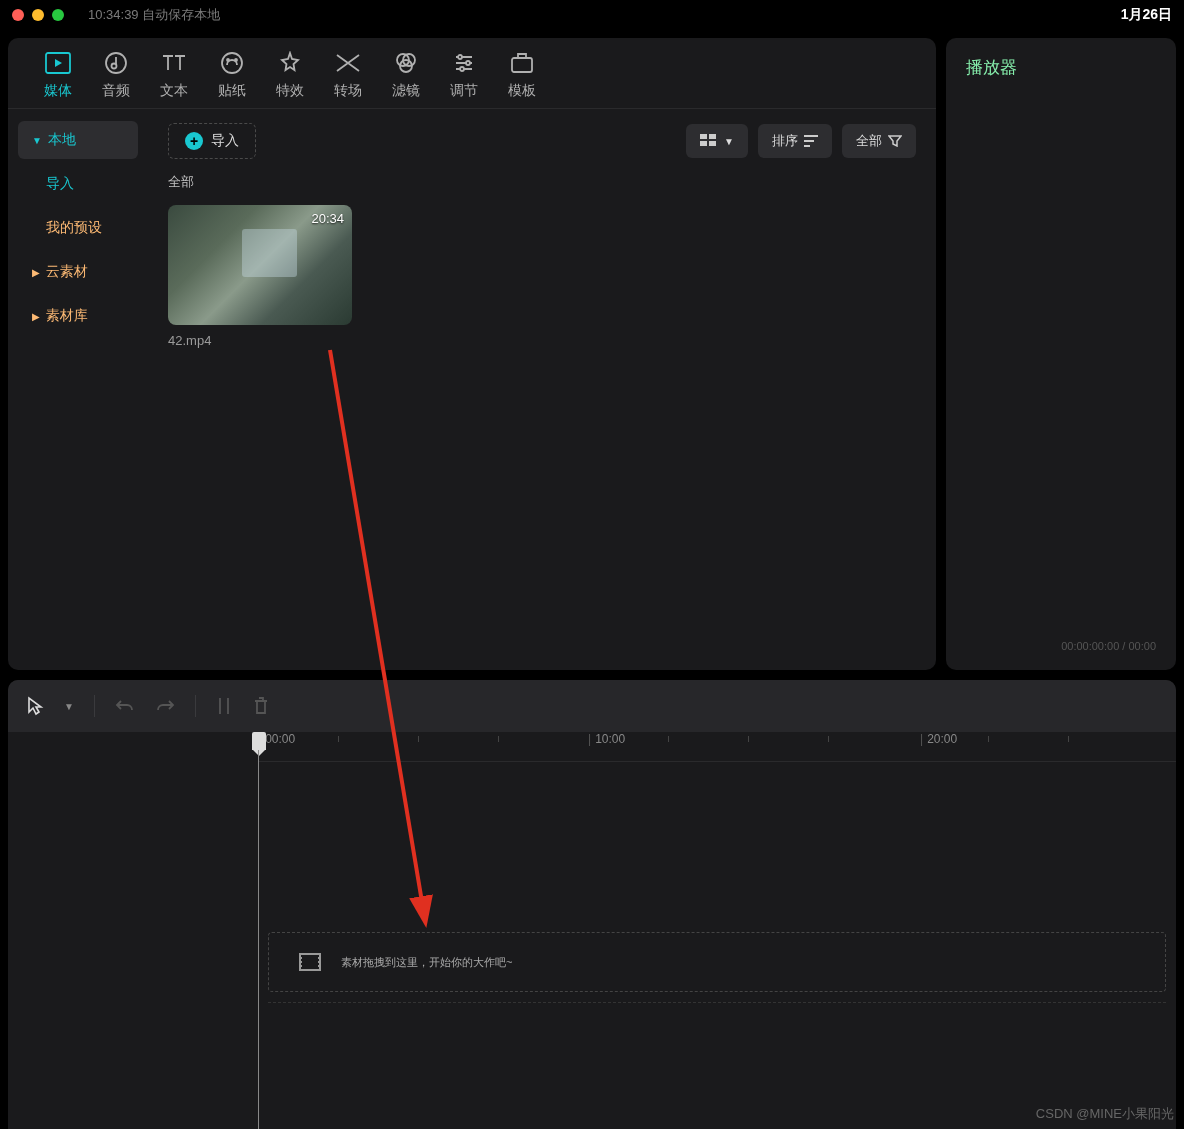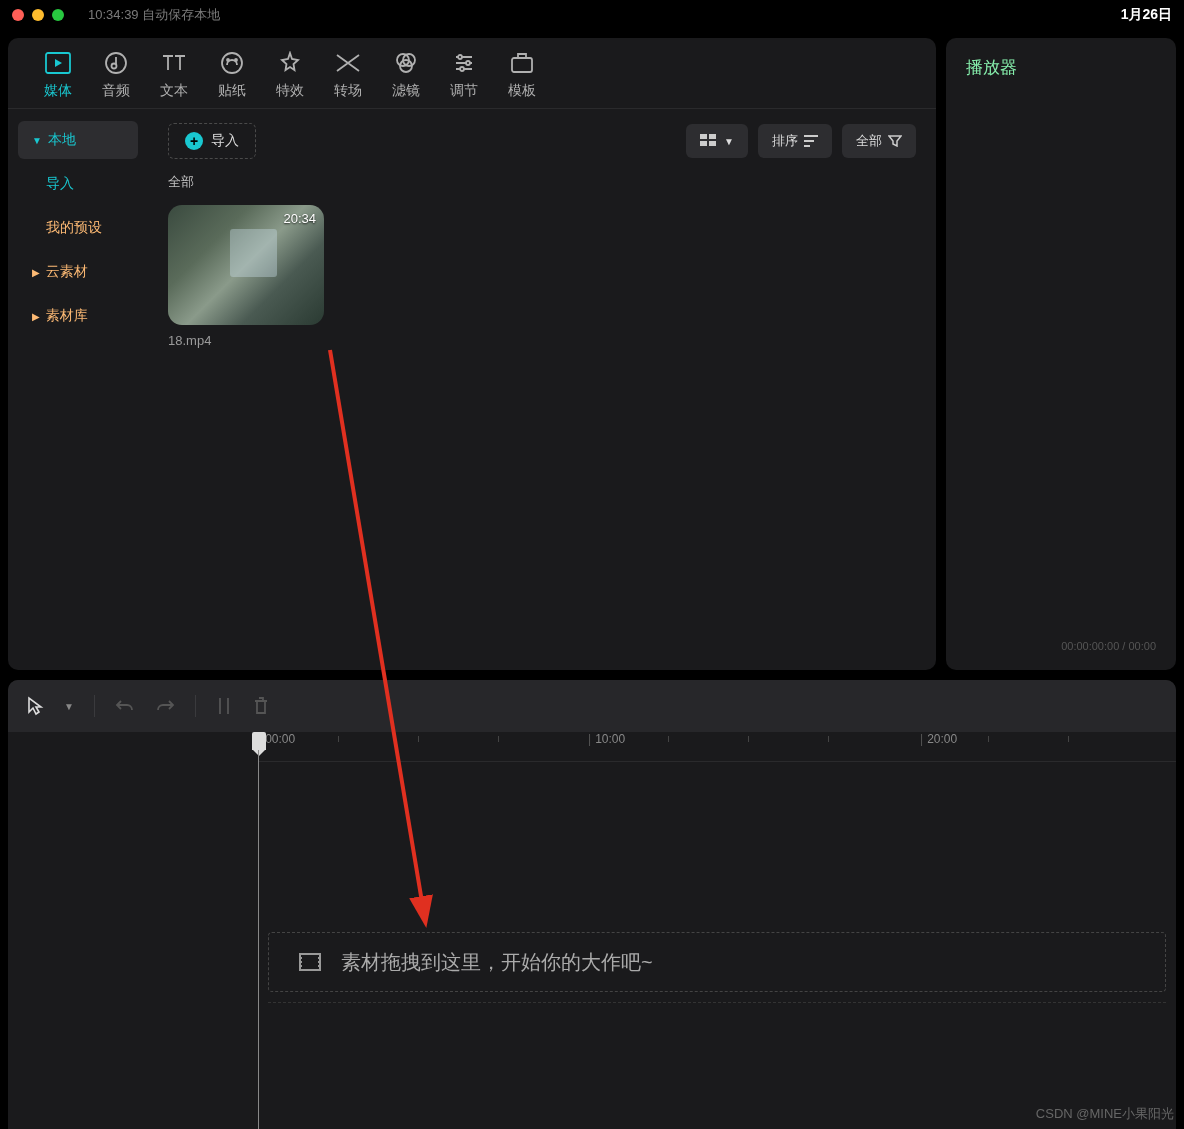--- a/index.html
+++ b/index.html
@@ -39,21 +39,21 @@
 .main-area { flex: 1; padding: 14px 20px; display: flex; flex-direction: column; }
 .toolbar-row { display: flex; justify-content: space-between; align-items: center; margin-bottom: 14px; }
 .import-btn { display: flex; align-items: center; gap: 8px; border: 1px dashed #4a4a4a; padding: 8px 16px; border-radius: 6px; cursor: pointer; font-size: 14px; color: #ddd; }
 .plus-circle { width: 18px; height: 18px; border-radius: 50%; background: #19c8d1; color: #000; display: flex; align-items: center; justify-content: center; font-size: 14px; font-weight: bold; }
 .toolbar-right { display: flex; gap: 10px; }
 .tool-btn { background: #2d2d30; padding: 8px 14px; border-radius: 6px; font-size: 13px; color: #ddd; cursor: pointer; display: flex; align-items: center; gap: 6px; }
 
 .section-label { font-size: 13px; color: #c0c0c0; margin-bottom: 14px; }
 .media-grid { display: flex; gap: 14px; flex-wrap: wrap; }
 .media-item { width: 184px; }
-.media-thumb { width: 156px; height: 120px; border-radius: 14px; background: linear-gradient(135deg, #3a4a3f 0%, #5a6b5a 30%, #8a9a8a 50%, #4a5a52 70%, #2a3a32 100%); position: relative; overflow: hidden; }
+.media-thumb { width: 184px; height: 120px; border-radius: 8px; background: linear-gradient(135deg, #3a4a3f 0%, #5a6b5a 30%, #8a9a8a 50%, #4a5a52 70%, #2a3a32 100%); position: relative; overflow: hidden; }
 .media-thumb::before { content:""; position:absolute; left:40%; top:20%; width:30%; height:40%; background: rgba(200,220,230,0.4); border-radius:3px; }
 .media-duration { position: absolute; top: 6px; right: 8px; color: #fff; font-size: 13px; font-weight: 500; text-shadow: 0 1px 2px rgba(0,0,0,0.8); }
 .media-name { font-size: 13px; color: #9a9a9a; margin-top: 8px; }
 
 .player-title { font-size: 17px; color: #86efac; font-weight: 500; }
 .player-time { margin-top: auto; font-size: 11px; color: #555; align-self: flex-end; }
 
 
 .timeline-panel { margin: 10px 8px 0 8px; background: #1a1a1c; border-radius: 10px 10px 0 0; height: 450px; display: flex; flex-direction: column; }
 .timeline-toolbar { height: 52px; background: #27272a; border-radius: 10px 10px 0 0; display: flex; align-items: center; padding: 0 18px; gap: 20px; }
@@ -64,21 +64,21 @@
 .timeline-ruler { height: 30px; position: relative; margin-left: 250px; border-bottom: 1px solid #2a2a2c; }
 .ruler-tick { position: absolute; top: 0; font-size: 12px; color: #888; }
 .ruler-tick::before { content: "|"; margin-right: 4px; color: #555; }
 .ruler-minor { position: absolute; top: 4px; width: 1px; height: 6px; background: #444; }
 .playhead { position: absolute; left: 250px; top: 0; bottom: 0; width: 2px; z-index: 5; }
 .playhead-handle { width: 14px; height: 18px; background: #ddd; border-radius: 2px 2px 0 0; position: absolute; left: -6px; top: 0; }
 .playhead-handle::after { content:""; position:absolute; bottom:-6px; left:1px; border-left:6px solid transparent; border-right:6px solid transparent; border-top:6px solid #ddd; }
 .playhead-line { position: absolute; top: 18px; bottom: 0; left: 0; width: 1px; background: #888; }
 
 .timeline-tracks { flex: 1; position: relative; margin-left: 0; }
-.drop-zone { position: absolute; left: 260px; right: 10px; top: 170px; height: 60px; border: 1px dashed #444; border-radius: 4px; display: flex; align-items: center; justify-content: flex-start; padding-left: 30px; gap: 20px; color: #aaa; font-size: 20px; }
+.drop-zone { position: absolute; left: 260px; right: 10px; top: 170px; height: 60px; border: 1px dashed #444; border-radius: 4px; display: flex; align-items: center; justify-content: flex-start; padding-left: 30px; gap: 20px; color: #aaa; font-size: 11px; }
 .drop-zone-below { position: absolute; left: 260px; right: 10px; top: 240px; height: 50px; border-top: 1px dashed #333; }
 
 .film-icon { width: 22px; height: 18px; border: 2px solid #999; border-radius: 2px; position: relative; }
 .film-icon::before, .film-icon::after { content:""; position:absolute; width:3px; top:-2px; bottom:-2px; background: repeating-linear-gradient(to bottom, #999 0, #999 2px, transparent 2px, transparent 4px); }
 .film-icon::before { left:-2px; }
 .film-icon::after { right:-2px; }
 
 
 .arrow-svg { position: absolute; left: 0; top: 0; pointer-events: none; z-index: 100; }
 
@@ -249,21 +249,21 @@
                 </svg>
             </div>
           </div>
         </div>
         <div class="section-label">全部</div>
         <div class="media-grid">
           <div class="media-item">
             <div class="media-thumb">
               <span class="media-duration">20:34</span>
             </div>
-            <div class="media-name">18.mp4</div>
+            <div class="media-name">42.mp4</div>
           </div>
         </div>
       </div>
     </div>
   </div>
 
   <div class="right-panel">
     <div class="player-title">播放器</div>
     <div class="player-time">
       <span>00:00:00:00</span><span> / </span><span>00:00</span>

